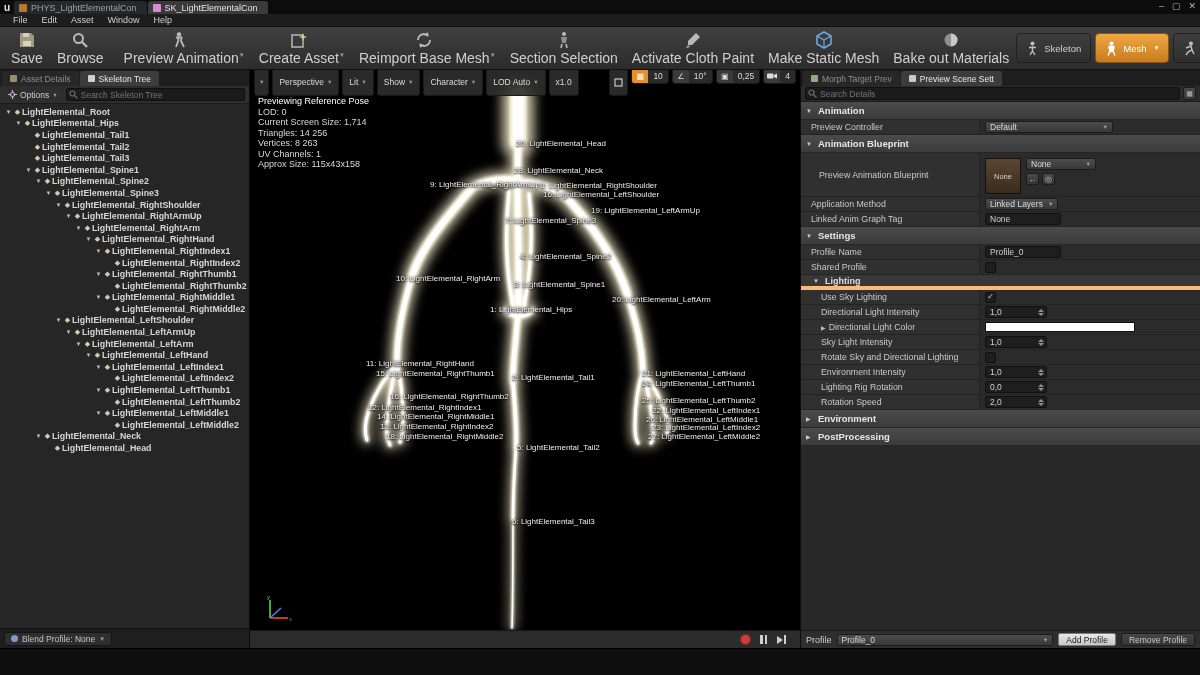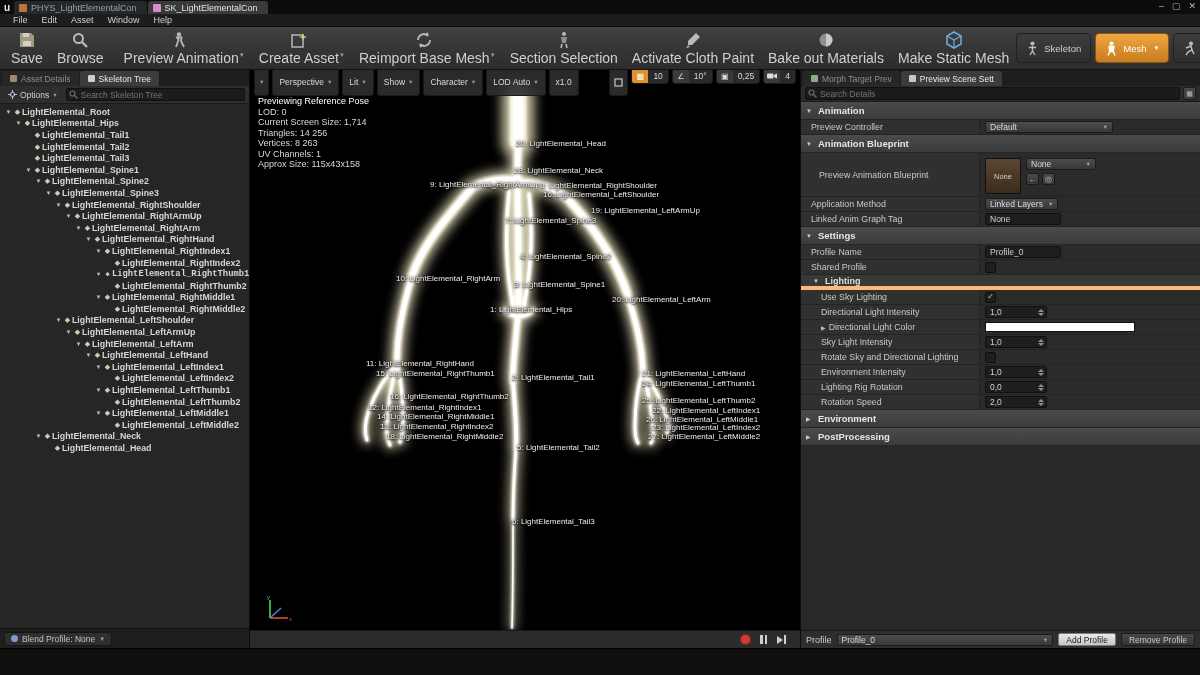--- a/index.html
+++ b/index.html
@@ -205,31 +205,31 @@
     </div>
     <div class="tbtn">
       <svg class="ticon" width="18" height="18" viewBox="0 0 18 18">
           <path d="M12 2 L16 6 L8 14 L4 14 L4 10z" fill="#b9b9b9"></path>
           <path d="M4 14 L2 17 L6 16z" fill="#d8b060"></path>
         </svg>
       <span class="tlabel">Activate Cloth Paint</span>
     </div>
     <div class="tbtn">
       <svg class="ticon" width="18" height="18" viewBox="0 0 18 18">
+          <path d="M9 1 L16 5 L16 13 L9 17 L2 13 L2 5z" fill="none" stroke="#6fa8dc" stroke-width="1.6"></path>
+          <path d="M2 5 L9 9 L16 5 M9 9 L9 17" stroke="#6fa8dc" stroke-width="1.2" fill="none"></path>
+        </svg>
+      <span class="tlabel">Make Static Mesh</span>
+    </div>
+    <div class="tbtn">
+      <svg class="ticon" width="18" height="18" viewBox="0 0 18 18">
           <circle cx="9" cy="9" r="6.5" fill="#8f8f8f"></circle>
           <path d="M9 2.5 a6.5 6.5 0 0 1 0 13z" fill="#c9c9c9"></path>
         </svg>
       <span class="tlabel">Bake out Materials</span>
-    </div>
-    <div class="tbtn">
-      <svg class="ticon" width="18" height="18" viewBox="0 0 18 18">
-          <path d="M9 1 L16 5 L16 13 L9 17 L2 13 L2 5z" fill="none" stroke="#6fa8dc" stroke-width="1.6"></path>
-          <path d="M2 5 L9 9 L16 5 M9 9 L9 17" stroke="#6fa8dc" stroke-width="1.2" fill="none"></path>
-        </svg>
-      <span class="tlabel">Make Static Mesh</span>
     </div>
 
     <div class="modes">
       <div class="mode-btn">
         <svg width="13" height="15" viewBox="0 0 13 15">
             <circle cx="6.5" cy="2.5" r="2" fill="#bfbfbf"></circle>
             <path d="M6.5 5 v5 M3 6.5 h7 M6.5 10 l-2.5 4 M6.5 10 l2.5 4" stroke="#bfbfbf" stroke-width="1.4" fill="none"></path>
           </svg>
         <span>Skeleton</span>
       </div>
@@ -355,21 +355,21 @@
           <div class="tree-row" style="padding-left: 94px;">
             <span class="tree-arrow">▼</span>
             <span class="bone-ic">◆</span>
             <span class="tree-label">LightElemental_RightIndex1</span>
           </div>
           <div class="tree-row" style="padding-left: 104px;">
             <span class="tree-arrow"></span>
             <span class="bone-ic">◆</span>
             <span class="tree-label">LightElemental_RightIndex2</span>
           </div>
-          <div class="tree-row" style="padding-left: 94px; font-family: Liberation Mono, monospace;">
+          <div class="tree-row" style="padding-left: 94px;">
             <span class="tree-arrow">▼</span>
             <span class="bone-ic">◆</span>
             <span class="tree-label">LightElemental_RightThumb1</span>
           </div>
           <div class="tree-row" style="padding-left: 104px;">
             <span class="tree-arrow"></span>
             <span class="bone-ic">◆</span>
             <span class="tree-label">LightElemental_RightThumb2</span>
           </div>
           <div class="tree-row" style="padding-left: 94px;">

